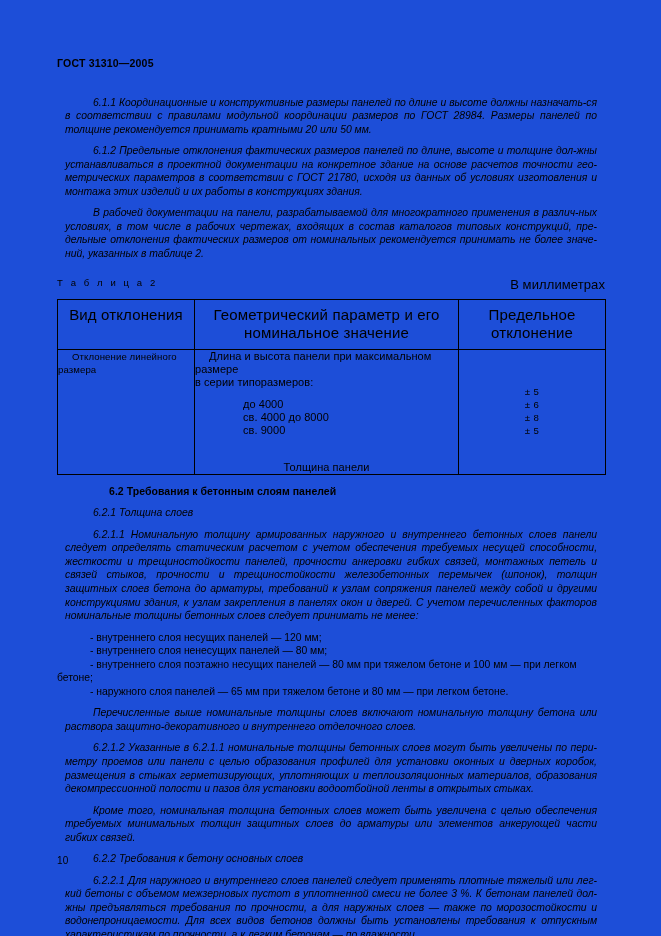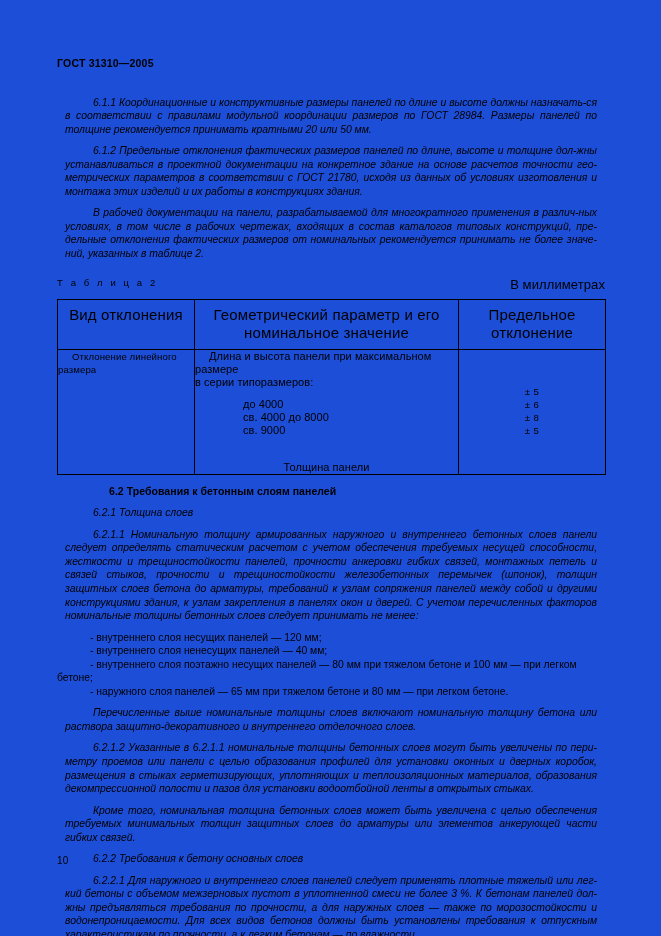--- a/index.html
+++ b/index.html
@@ -237,21 +237,21 @@
     <div class="gap-md"></div>
 
     <h2 class="sub-title">6.2  Требования к бетонным слоям панелей</h2>
 
     <p class="para indent">6.2.1  Толщина слоев</p>
 
     <p class="para indent">6.2.1.1  Номинальную толщину армированных наружного и внутреннего бетонных слоев панели следует определять статическим расчетом с учетом обеспечения требуемых несущей способности, жесткости и трещиностойкости панелей, прочности анкеровки гибких связей, монтажных петель и связей стыков, прочности и трещиностойкости железобетонных перемычек (шпонок), толщин защитных слоев бетона до арматуры, требований к узлам сопряжения панелей между собой и другими конструкциями здания, к узлам закрепления в панелях окон и дверей. С учетом перечисленных факторов номинальные толщины бетонных слоев следует принимать не менее:</p>
 
     <p class="bullet">- внутреннего слоя несущих панелей — 120 мм;</p>
 
-    <p class="bullet">- внутреннего слоя ненесущих панелей — 40 мм;</p>
+    <p class="bullet">- внутреннего слоя ненесущих панелей — 80 мм;</p>
 
     <p class="bullet">- внутреннего слоя поэтажно несущих панелей — 80 мм при тяжелом бетоне и 100 мм — при легком</p>
 
     <p class="bullet-cont">бетоне;</p>
 
     <p class="bullet">- наружного слоя панелей — 65 мм при тяжелом бетоне и 80 мм — при легком бетоне.</p>
 
     <p class="para indent">Перечисленные выше номинальные толщины слоев включают номинальную толщину бетона или раствора защитно-декоративного и внутреннего отделочного слоев.</p>
 
     <p class="para indent">6.2.1.2  Указанные в 6.2.1.1 номинальные толщины бетонных слоев могут быть увеличены по пери-метру проемов или панели с целью образования профилей для установки оконных и дверных коробок, размещения в стыках герметизирующих, уплотняющих и теплоизоляционных материалов, образования декомпрессионной полости и пазов для установки водоотбойной ленты в открытых стыках.</p>

